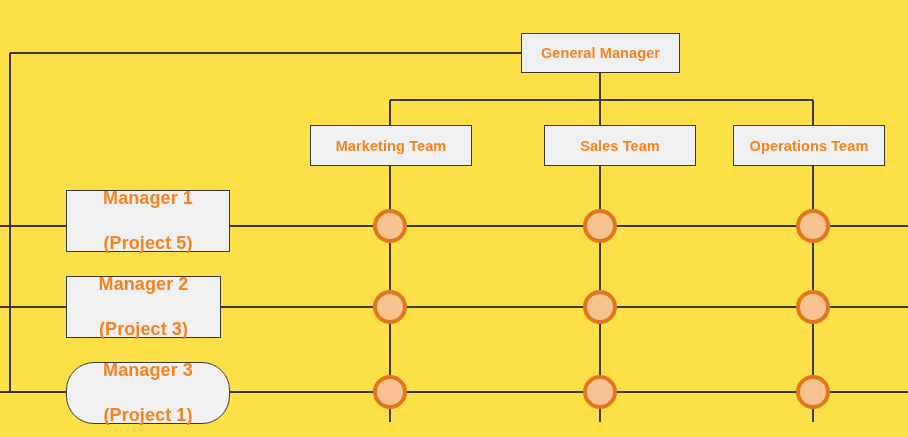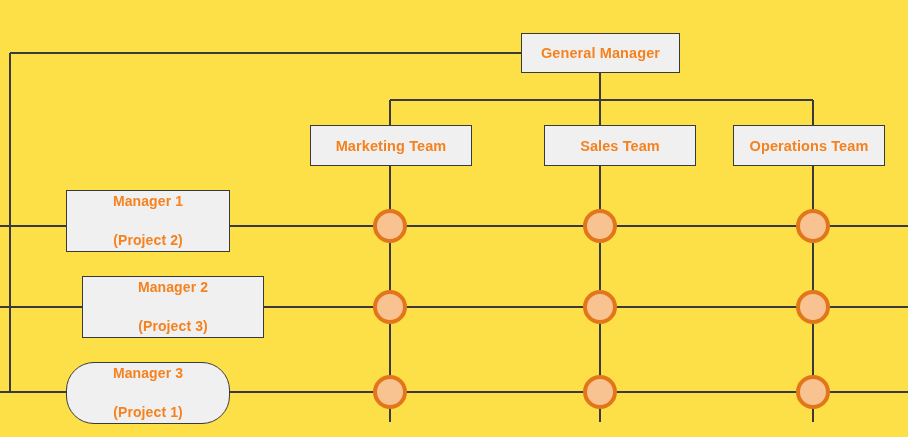--- a/index.html
+++ b/index.html
@@ -37,21 +37,21 @@
     color: #f5821f;
     font-weight: bold;
     font-size: 14.5px;
     line-height: 1.38;
     letter-spacing: 0.1px;
     text-align: center;
     white-space: nowrap;
     z-index: 5;
   }
   .node-box.two-line {
-    font-size: 14px;
+    font-size: 18px;
     gap: 20px;
   }
   .node-label {
     display: block;
   }
   .crossing-node {
     position: absolute;
     box-sizing: border-box;
     border-radius: 50%;
     background: #f9c291;
@@ -102,24 +102,24 @@
   <div class="node-box" style="left:520px; top:125px; width:152px; height:41px;margin-left:24px;">
     <span class="node-label">Sales Team</span>
   </div>
 
   <div class="node-box" style="left:733px; top:125px; width:152px; height:41px;">
     <span class="node-label">Operations Team</span>
   </div>
 
   <div class="node-box two-line" style="left:66px; top:190px; width:164px; height:62px;">
     <span class="node-label">Manager 1</span>
-    <span class="node-label">(Project 2)</span>
+    <span class="node-label">(Project 5)</span>
   </div>
 
-  <div class="node-box two-line" style="left:82px; top:276px; width:182px; height:62px;">
+  <div class="node-box two-line" style="left:66px; top:276px; width:155px; height:62px;">
     <span class="node-label">Manager 2</span>
     <span class="node-label">(Project 3)</span>
   </div>
 
   <div class="node-box two-line" style="left:66px; top:362px; width:164px; height:62px;border-radius:28px;">
     <span class="node-label">Manager 3</span>
     <span class="node-label">(Project 1)</span>
   </div>
 
   <div class="crossing-node" style="left:373px; top:209px; width:34px; height:34px;"></div>

